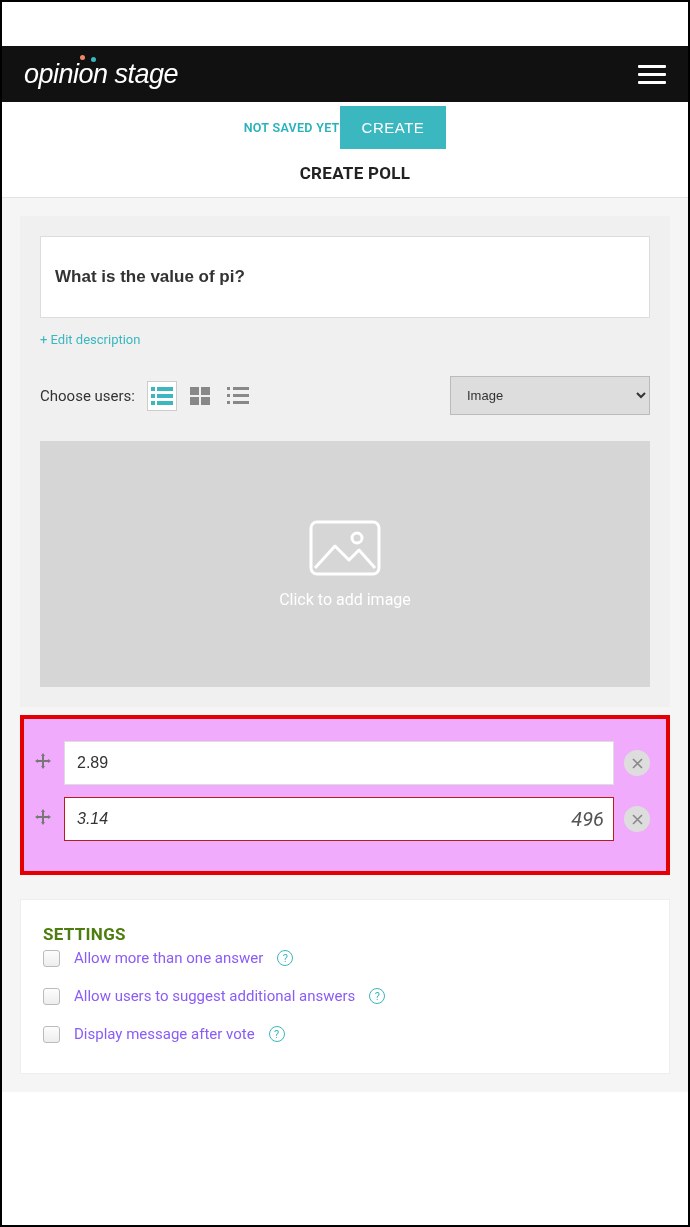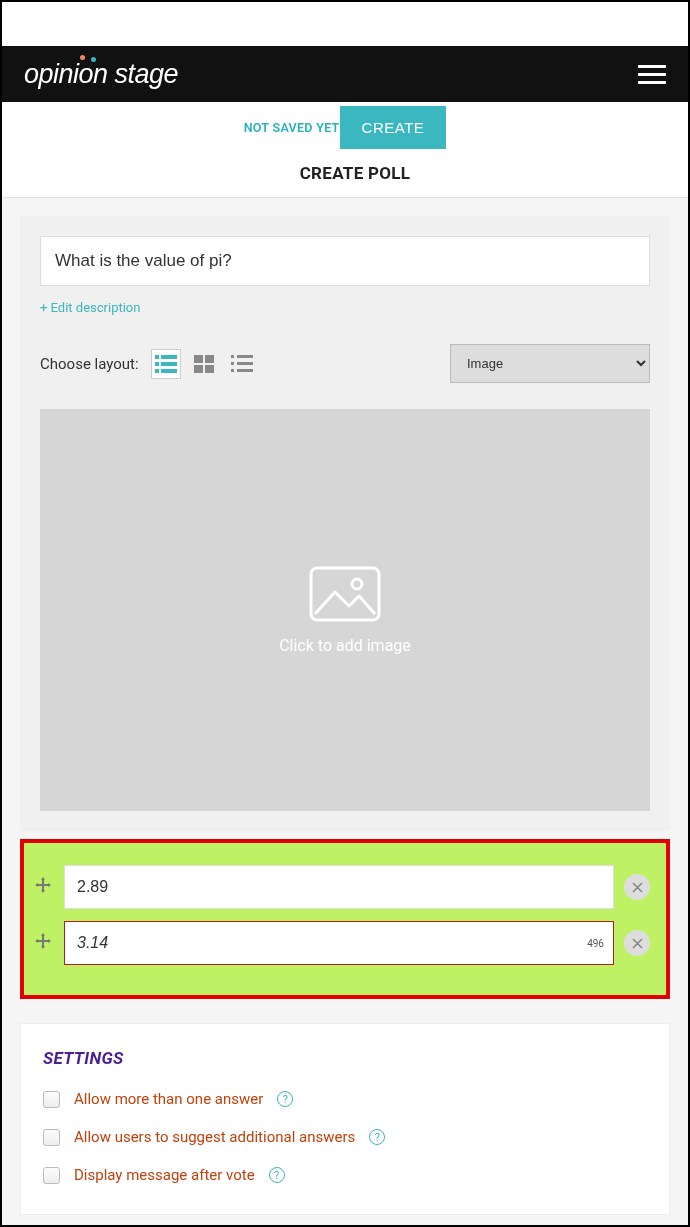--- a/index.html
+++ b/index.html
@@ -32,25 +32,26 @@
   
   .page-title { text-align: center; font-weight: 700; font-size: 17px; color: #222; padding: 10px 0 14px; letter-spacing: 0.3px; margin-left: 20px;}
   .divider { border-top: 1px solid #e2e2e2; }
   
   .content { background: #f5f5f5; padding: 18px; }
   
   .card { background: #f0f0f0; padding: 20px; }
   
   .question-input {
     width: 100%;
-    padding: 14px 14px;
+    padding: 30px 14px;
     font-size: 17px;
     border: 1px solid #ddd;
     background: #fff;
     color: #333;
+    font-weight: bold;
   }
   .edit-desc { color: #3ab7bf; font-size: 13px; margin-top: 14px; display: inline-block; cursor: pointer;}
   
   .layout-row { display: flex; align-items: center; margin-top: 28px; gap: 12px;}
   .layout-label { font-size: 15px; color: #333; }
   .layout-icons { display: flex; gap: 8px; align-items: center;}
   .layout-icon { width: 30px; height: 30px; display: flex; align-items: center; justify-content: center; cursor: pointer; border: 1px solid transparent;}
   .layout-icon.active { border: 1px solid #ccc; background: #fff;}
   
   .media-select {
@@ -59,50 +60,50 @@
     padding: 10px 12px;
     font-size: 13px;
     border: 1px solid #bbb;
     background: #ddd;
     color: #333;
   }
   
   .image-upload {
     margin-top: 26px;
     background: #d6d6d6;
-    height: 402px;
+    height: 246px;
     display: flex;
     flex-direction: column;
     align-items: center;
     justify-content: center;
     color: #fff;
     cursor: pointer;
   }
   .image-upload svg { margin-bottom: 14px; }
   .image-upload-text { font-size: 16px; color: #fff;}
   
   .answers-block {
     border: 4px solid #e40000;
     margin-top: 8px;
     padding: 22px 16px 18px 8px;
-    background: #bef264;
+    background: #f0abfc;
   }
   .answer-row { display: flex; align-items: center; gap: 10px; margin-bottom: 12px;}
   .drag-handle { color: #777; cursor: grab; width: 22px; text-align: center; flex-shrink:0;}
   .answer-input-wrap { flex: 1; position: relative; }
   .answer-input {
     width: 100%;
     padding: 12px 12px;
     font-size: 16px;
     border: 1px solid #ddd;
     background: #fff;
     color: #333;
   }
   .answer-input.focused { border: 1px solid #b91c1c; font-style: italic; }
-  .char-count { position: absolute; right: 10px; top: 50%; transform: translateY(-50%); color: #555; font-size: 10px;}
+  .char-count { position: absolute; right: 10px; top: 50%; transform: translateY(-50%); font-style: italic; color: #555; font-size: 20px;}
   .remove-btn {
     width: 26px; height: 26px; border-radius: 50%; background: #ddd; border: none;
     display: flex; align-items: center; justify-content: center; cursor: pointer; color: #888; flex-shrink:0;
   }
   .add-answer-row { margin-left: 32px; }
   .add-answer {
     width: 100%;
     padding: 12px 12px;
     font-size: 15px;
     border: 1px dashed #ccc;
@@ -112,26 +113,26 @@
     text-align: left;
     cursor: pointer;
   }
   
   .settings-card {
     background: #fff;
     margin-top: 24px;
     padding: 24px 22px 10px;
     border: 1px solid #eee;
   }
-  .settings-title { font-weight: 700; font-size: 17px; color: #4c1d95; letter-spacing: 0.3px; margin-bottom: 22px; font-style: italic;}
+  .settings-title { font-weight: 700; font-size: 17px; color: #4d7c0f; letter-spacing: 0.3px; margin-bottom: 5px;}
   .setting-row { display: flex; align-items: center; gap: 14px; margin-bottom: 20px;}
   .setting-checkbox {
     width: 17px; height: 17px; border: 1px solid #bbb; border-radius: 3px; background: linear-gradient(#fdfdfd,#ededed); cursor: pointer; flex-shrink:0;
   }
-  .setting-label { font-size: 15px; color: #c2410c; }
+  .setting-label { font-size: 15px; color: #8b5cf6; }
   .help-icon {
     width: 16px; height: 16px; border: 1.3px solid #3ab7bf; color: #3ab7bf; border-radius: 50%;
     display: inline-flex; align-items: center; justify-content: center; font-size: 11px; cursor: pointer;
   }
 </style>
 </head>
 <body>
 
 <div class="topnav">
   <div class="logo">
@@ -153,21 +154,21 @@
 
 <div class="page-title">CREATE POLL</div>
 <div class="divider"></div>
 
 <div class="content">
   <div class="card">
     <input class="question-input" value="What is the value of pi?" style="">
     <span class="edit-desc">+ Edit description</span>
 
     <div class="layout-row">
-      <span class="layout-label">Choose layout:</span>
+      <span class="layout-label">Choose users:</span>
       <div class="layout-icons">
         <div class="layout-icon active">
           <svg width="22" height="18" viewBox="0 0 22 18">
               <g fill="#3ab7bf">
                 <rect x="0" y="0" width="4" height="4"></rect>
                 <rect x="6" y="0" width="16" height="4"></rect>
                 <rect x="0" y="7" width="4" height="4"></rect>
                 <rect x="6" y="7" width="16" height="4"></rect>
                 <rect x="0" y="14" width="4" height="4"></rect>
                 <rect x="6" y="14" width="16" height="4"></rect>

